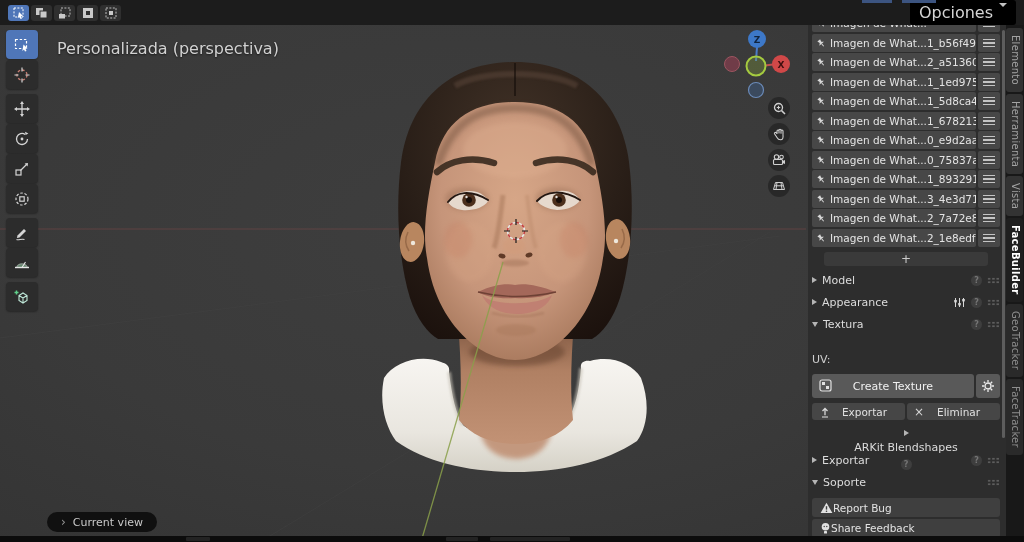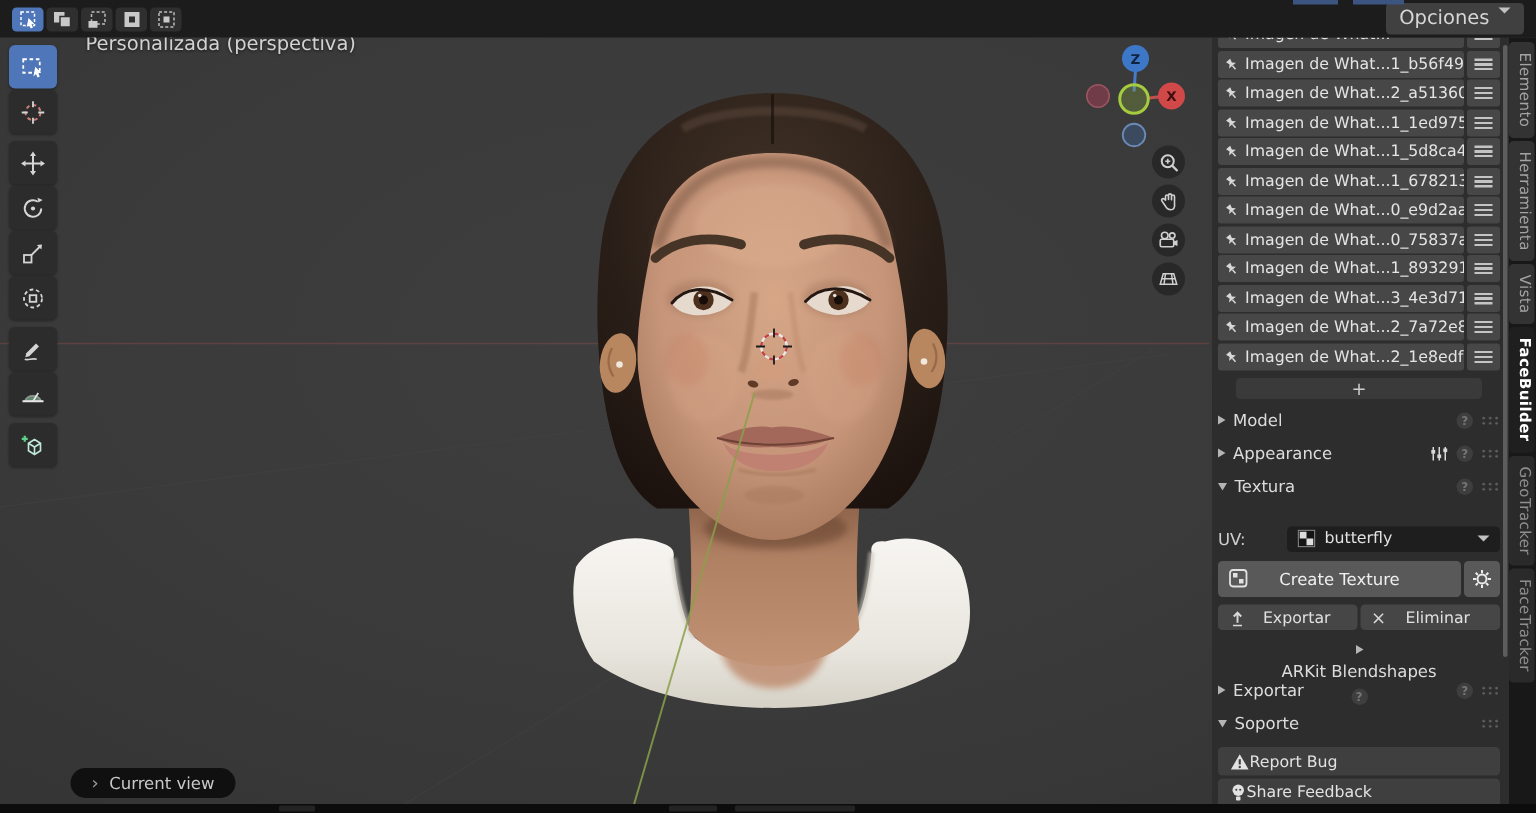--- a/index.html
+++ b/index.html
@@ -5,27 +5,27 @@
   html,body{margin:0;padding:0;background:#111;}
   .screen{position:relative;width:1024px;height:542px;overflow:hidden;
     font-family:"DejaVu Sans",sans-serif;
     background:radial-gradient(ellipse at 45% 42%, #3e3e3e 0%, #3a3a3a 55%, #333333 100%);}
   
   .topbar{position:absolute;left:0;top:0;width:1024px;height:25px;background:#1c1c1c;
     display:flex;align-items:center;justify-content:space-between;padding:0 8px;box-sizing:border-box;z-index:30;}
   .modes{display:flex;gap:2px;}
   .mode{width:21px;height:16px;border-radius:3px;background:#2f2f2f;display:flex;align-items:center;justify-content:center;}
   .mode.active{background:#4f76b8;}
-  .options-btn{display:flex;gap:6px;background:#404040;border-radius:3px;
-    padding:3px 9px;font-size:13px;color:#d6d6d6;cursor:default;}
+  .options-btn{display:flex;gap:6px;background:#000000;border-radius:3px;
+    padding:3px 9px;font-size:16px;color:#d6d6d6;cursor:default;}
   .caret{width:0;height:0;border-left:4px solid transparent;border-right:4px solid transparent;border-top:4px solid #c2c2c2;}
   .sliver{position:absolute;top:0;height:3px;background:#3c5480;z-index:31;}
   
   .scene{position:absolute;left:0;top:0;z-index:1;}
-  .view-info{position:absolute;left:57px;top:22px;z-index:5;font-size:13px;line-height:15px;color:#d2d2d2;
+  .view-info{position:absolute;left:57px;top:41px;z-index:5;font-size:16px;line-height:15px;color:#d2d2d2;
     text-shadow:0 1px 2px rgba(0,0,0,.6);}
   .toolbar{position:absolute;left:6px;top:30px;width:32px;z-index:5;display:flex;flex-direction:column;}
   .tool{width:32px;height:29px;border-radius:4px;background:#2c2c2c;display:flex;align-items:center;justify-content:center;margin-bottom:1px;box-shadow:0 1px 2px rgba(0,0,0,.35);}
   .tool.active{background:#4f76b8;}
   .tool.gap{margin-top:4px;}
   .gizmo{position:absolute;left:720px;top:28px;z-index:5;}
   .navbtns{position:absolute;left:768px;top:97px;z-index:5;display:flex;flex-direction:column;gap:4px;}
   .navbtn{width:22px;height:22px;border-radius:50%;background:rgba(38,38,38,.88);display:flex;align-items:center;justify-content:center;}
   .current-view{position:absolute;left:47px;top:512px;z-index:5;background:#101010;border-radius:10px;
     height:20px;display:flex;align-items:center;gap:7px;padding:0 14px;font-size:11px;color:#c9c9c9;}
@@ -573,31 +573,20 @@
     </div>
     <div class="phead">
       <span class="chev-d"></span>
       <span class="lbl">Textura</span>
       <span class="help">?</span>
       <span class="grip"></span>
     </div>
 
     <div class="uvrow">
       <span class="uvlabel">UV:</span>
-      <div class="dropdown">
-        <span>
-            <svg width="12" height="12" viewBox="0 0 12 12">
-              <rect x="0.5" y="0.5" width="11" height="11" fill="#141414" stroke="#8a8a8a" stroke-width="0.8"></rect>
-              <rect x="1.5" y="1.5" width="4.5" height="4.5" fill="#dddddd"></rect>
-              <rect x="6" y="6" width="4.5" height="4.5" fill="#dddddd"></rect>
-            </svg>
-          </span>
-        <span class="val">butterfly</span>
-        <span class="caret"></span>
-      </div>
     </div>
 
     <div class="bigrow">
       <div class="bigbtn">
         <span class="ic">
             <svg width="13" height="13" viewBox="0 0 13 13">
               <rect x="1" y="1" width="11" height="11" rx="2" fill="none" stroke="#e2e2e2" stroke-width="1.2"></rect>
               <rect x="3" y="3" width="3" height="3" fill="#e2e2e2"></rect>
               <rect x="7" y="7" width="3" height="3" fill="#e2e2e2"></rect>
             </svg>

